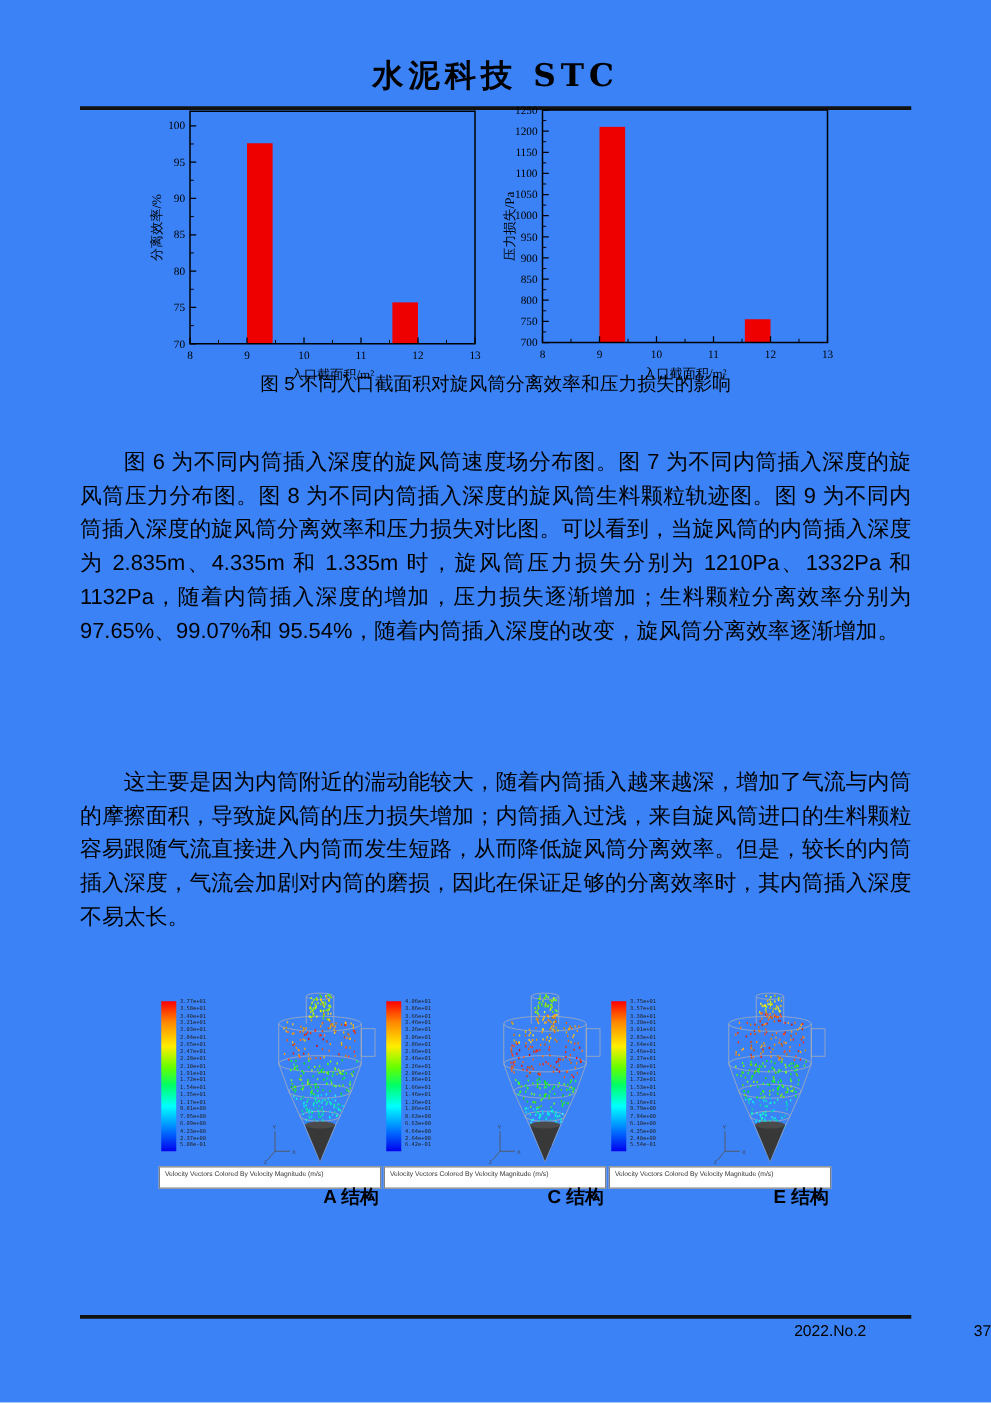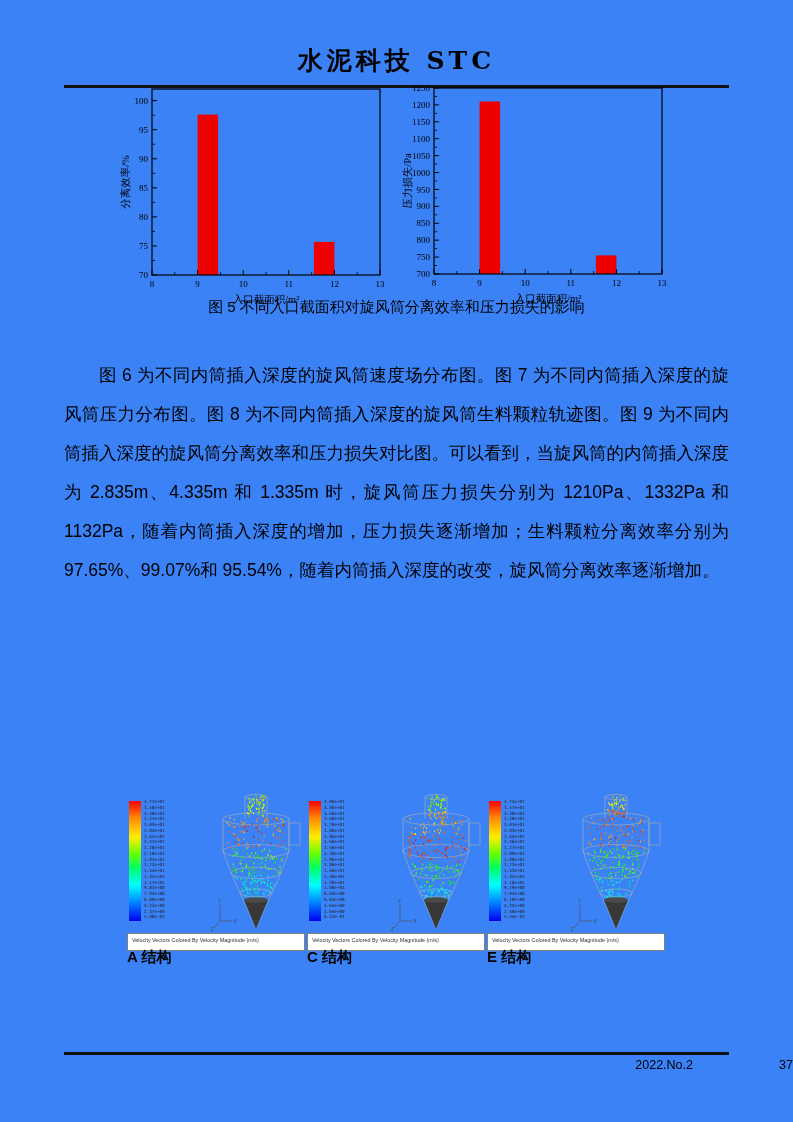--- a/index.html
+++ b/index.html
@@ -14,38 +14,38 @@
   .chart{position:absolute;}
   #chart-0{left:118px;top:83px;}
   #chart-1{left:400px;top:82px;}
   .fig-caption{position:absolute;left:0;width:100%;text-align:center;
         font-weight:400;font-size:15px;}
   .fig5-caption{top:298px;}
   .fig6-caption{top:970px;}
   .section-heading{position:absolute;left:64px;top:320px;margin:0;
         font-size:19.5px;font-weight:800;letter-spacing:0.5px;}
   .body-para{position:absolute;left:64px;width:665px;margin:0;
-        font-size:17.5px;line-height:39px;text-align:justify;text-indent:2em;}
+        font-size:17.5px;line-height:27px;text-align:justify;text-indent:2em;}
   .para-1{top:356px;}
   .para-2{top:612px;}
   .fig6-panels{position:absolute;left:127px;top:793px;width:536px;height:160px;
         display:flex;gap:4px;}
   .cfd-panel{position:relative;width:176px;height:160px;}
   .colorbar{position:absolute;left:2px;top:8px;width:12px;height:120px;
         background:linear-gradient(to bottom,#ff0000 0%,#ff8800 14%,#ffee00 30%,
         #66ff00 44%,#00ff66 56%,#00ffff 70%,#0077ff 86%,#0000ee 100%);}
   .cb-labels{position:absolute;left:17px;top:6px;width:40px;
         font-family:"DejaVu Sans Mono","Liberation Mono",monospace;
         font-size:4.3px;line-height:5.76px;color:#222;letter-spacing:0;}
   .cyclone{position:absolute;left:82px;top:0;width:94px;height:138px;}
   .legend-box{position:absolute;left:0;top:140px;width:172px;height:13px;
         border:1px solid #808080;font-size:5.4px;color:#333;
         padding:3px 0 0 4px;white-space:nowrap;overflow:hidden;background:#fff;}
   .panel-labels{position:absolute;left:127px;top:948px;width:536px;display:flex;gap:4px;}
-  .panel-label{width:176px;text-align:left;font-size:15px;font-weight:600;}
+  .panel-label{width:176px;text-align:right;font-size:15px;font-weight:600;}
   .page-number{position:absolute;top:1058px;left:0;width:100%;text-align:right;font-size:12.5px;}
   .issue-number{position:absolute;top:1058px;right:100px;font-size:12.5px;margin-left:25px;}
 </style>
 </head>
 <body>
 
 <div class="page">
 
   <div class="journal-title">水泥科技  STC</div>
   <div class="rule rule-top"></div>
@@ -151,20 +151,21 @@
       <line x1="193.6" y1="192" x2="193.6" y2="189" stroke="#000" stroke-width="0.8"></line>
       <line x1="239.20000000000002" y1="192" x2="239.20000000000002" y2="189" stroke="#000" stroke-width="0.8"></line>
       <text font-family="Liberation Serif,DejaVu Serif,serif" x="148" y="220" font-size="10.5" text-anchor="middle">入口截面积/m²</text>
       <text font-family="Liberation Serif,DejaVu Serif,serif" x="11" y="99" font-size="10.5" text-anchor="middle" transform="rotate(-90 11 99)">压力损失/Pa</text>
     </svg>
 
   <div class="fig-caption fig5-caption">图 5 不同入口截面积对旋风筒分离效率和压力损失的影响</div>
 
 
   <p class="body-para para-1">图 6 为不同内筒插入深度的旋风筒速度场分布图。图 7 为不同内筒插入深度的旋风筒压力分布图。图 8 为不同内筒插入深度的旋风筒生料颗粒轨迹图。图 9 为不同内筒插入深度的旋风筒分离效率和压力损失对比图。可以看到，当旋风筒的内筒插入深度为 2.835m、4.335m 和 1.335m 时，旋风筒压力损失分别为 1210Pa、1332Pa 和 1132Pa，随着内筒插入深度的增加，压力损失逐渐增加；生料颗粒分离效率分别为 97.65%、99.07%和 95.54%，随着内筒插入深度的改变，旋风筒分离效率逐渐增加。</p>
+  <p class="body-para para-2">这主要是因为内筒附近的湍动能较大，随着内筒插入越来越深，增加了气流与内筒的摩擦面积，导致旋风筒的压力损失增加；内筒插入过浅，来自旋风筒进口的生料颗粒容易跟随气流直接进入内筒而发生短路，从而降低旋风筒分离效率。但是，较长的内筒插入深度，气流会加剧对内筒的磨损，因此在保证足够的分离效率时，其内筒插入深度不易太长。</p>
 
   <div class="fig6-panels">
     <div class="cfd-panel">
       <div class="colorbar"></div>
       <div class="cb-labels" id="cbl-0">
           <div>3.77e+01</div>
           <div>3.58e+01</div>
           <div>3.40e+01</div>
           <div>3.21e+01</div>
           <div>3.03e+01</div>

